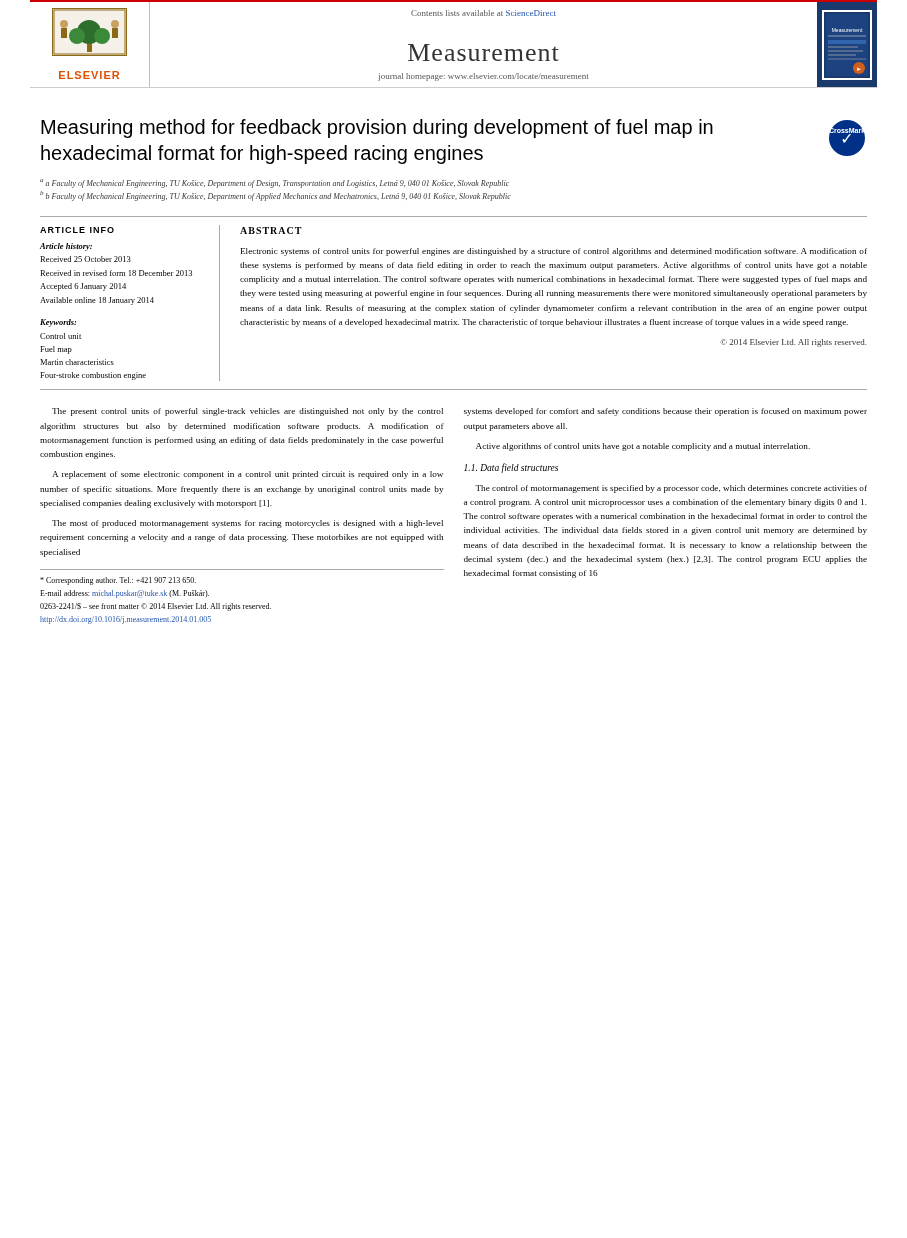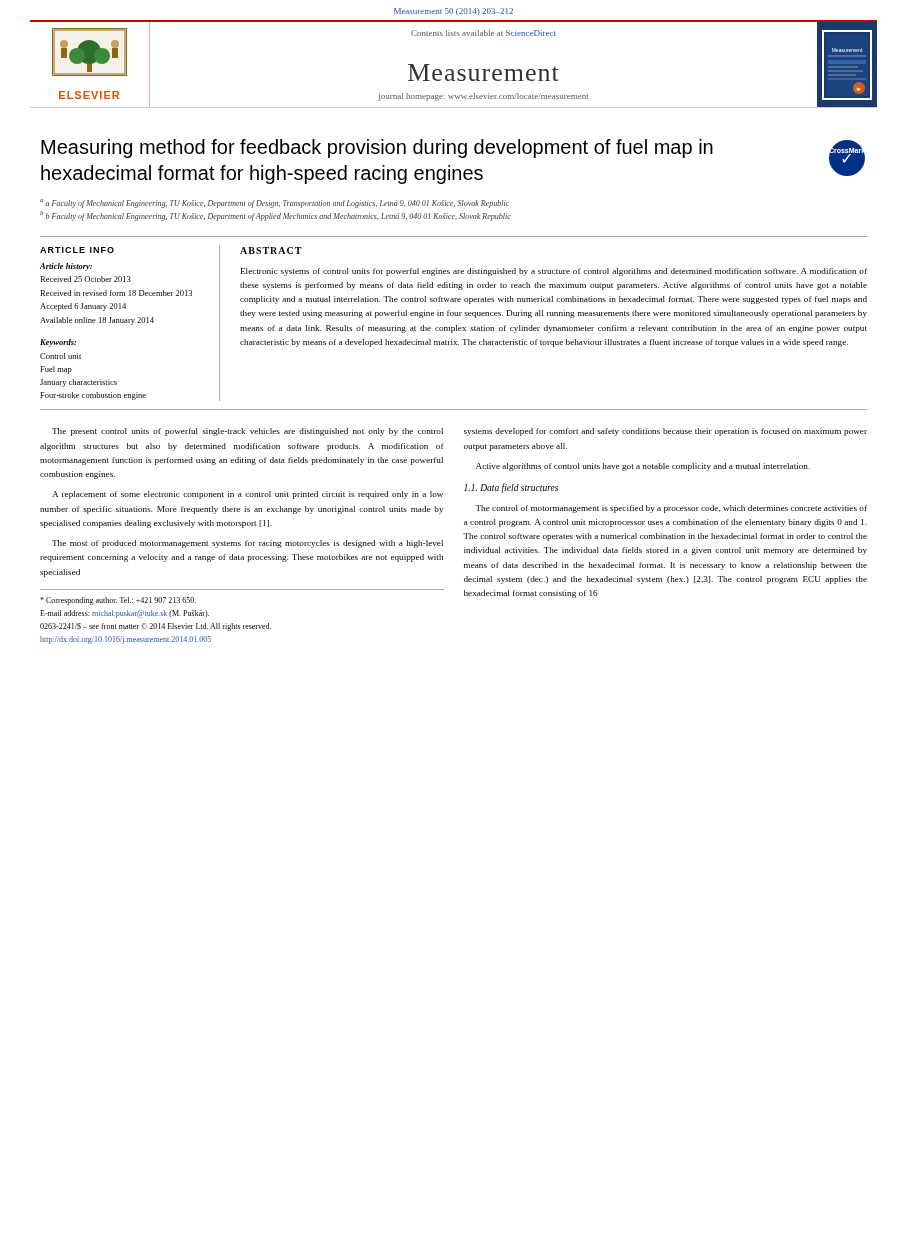--- a/index.html
+++ b/index.html
@@ -302,23 +302,20 @@
     
     .elsevier-tree {
       display: block;
     }
   </style>
 </head>
 <body>
 
 <div class="page">
 
-  <div class="top-ref">
-    <span>Measurement 50 (2014) 203–212</span>
-  </div>
 
   <div class="journal-header">
 
     <div class="elsevier-logo">
       <svg class="elsevier-tree" width="75" height="48" viewBox="0 0 75 48">
 
         <rect x="0" y="0" width="75" height="48" fill="#f5f0e8"></rect>
 
         <rect x="35" y="30" width="5" height="14" fill="#8B6914"></rect>
 
@@ -403,28 +400,29 @@
         <div class="info-label">Article history:</div>
         <div class="info-text">Received 25 October 2013</div>
         <div class="info-text">Received in revised form 18 December 2013</div>
         <div class="info-text">Accepted 6 January 2014</div>
         <div class="info-text">Available online 18 January 2014</div>
 
         <div class="keywords-section">
           <div class="info-label">Keywords:</div>
           <div class="keyword-item">Control unit</div>
           <div class="keyword-item">Fuel map</div>
-          <div class="keyword-item">January characteristics</div>
+          <div class="keyword-item">Martin characteristics</div>
           <div class="keyword-item">Four-stroke combustion engine</div>
         </div>
       </div>
 
       <div class="abstract-section">
         <div class="abstract-title">Abstract</div>
         <div class="abstract-text">Electronic systems of control units for powerful engines are distinguished by a structure of control algorithms and determined modification software. A modification of these systems is performed by means of data field editing in order to reach the maximum output parameters. Active algorithms of control units have got a notable complicity and a mutual interrelation. The control software operates with numerical combinations in hexadecimal format. There were suggested types of fuel maps and they were tested using measuring at powerful engine in four sequences. During all running measurements there were monitored simultaneously operational parameters by means of a data link. Results of measuring at the complex station of cylinder dynamometer confirm a relevant contribution in the area of an engine power output characteristic by means of a developed hexadecimal matrix. The characteristic of torque behaviour illustrates a fluent increase of torque values in a wide speed range.</div>
+        <div class="copyright-line">© 2014 Elsevier Ltd. All rights reserved.</div>
       </div>
 
     </div>
 
     <hr class="thin-rule">
 
     <div class="article-two-col">
 
       <div class="article-col">
 

